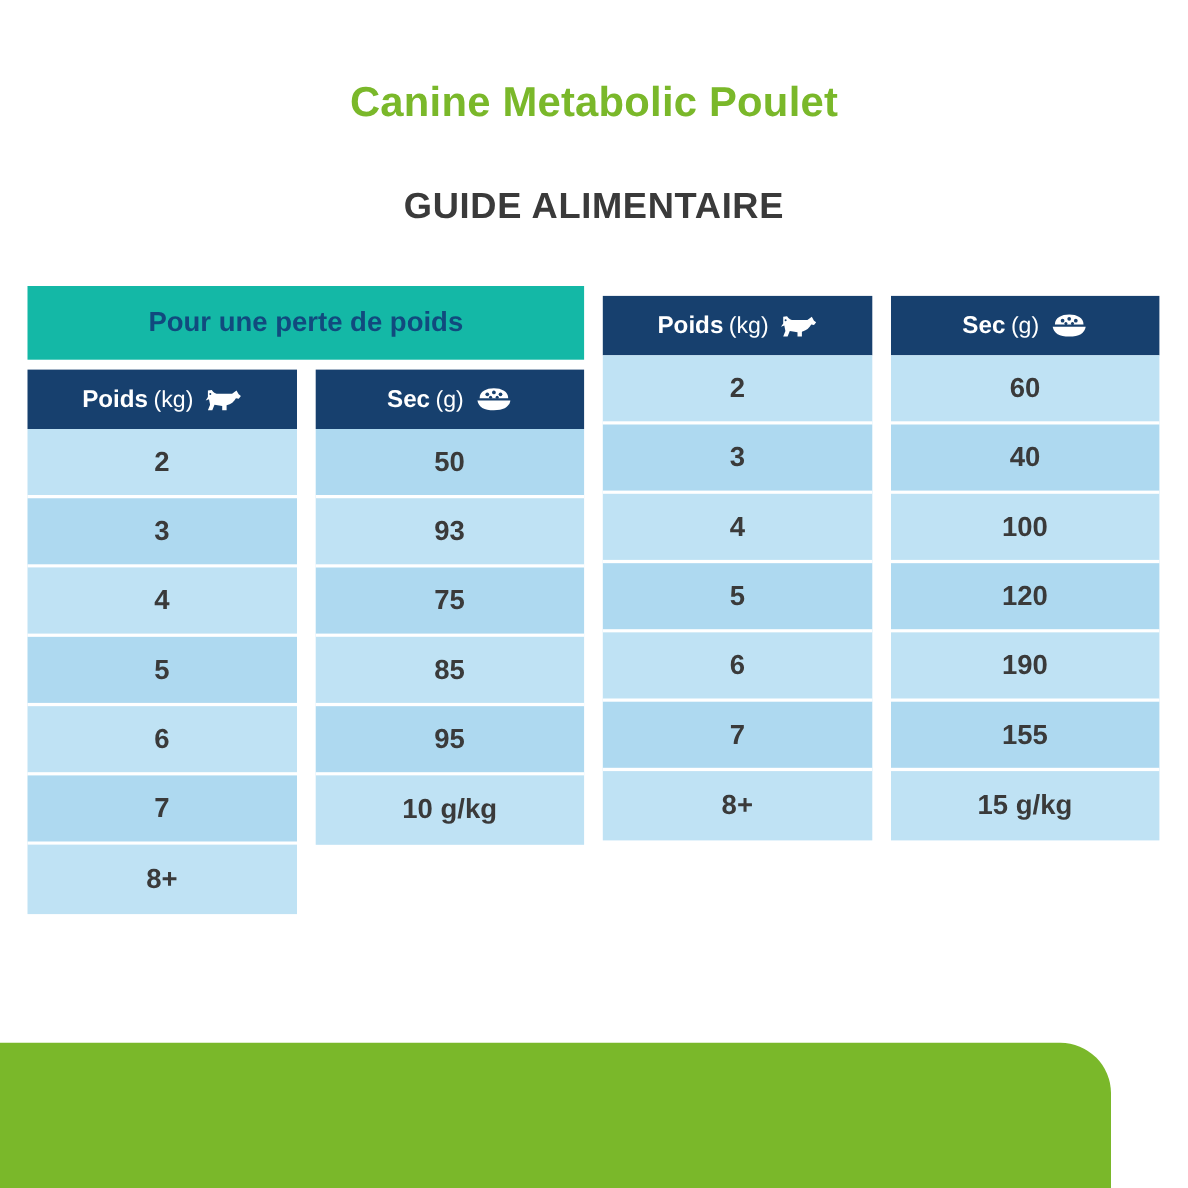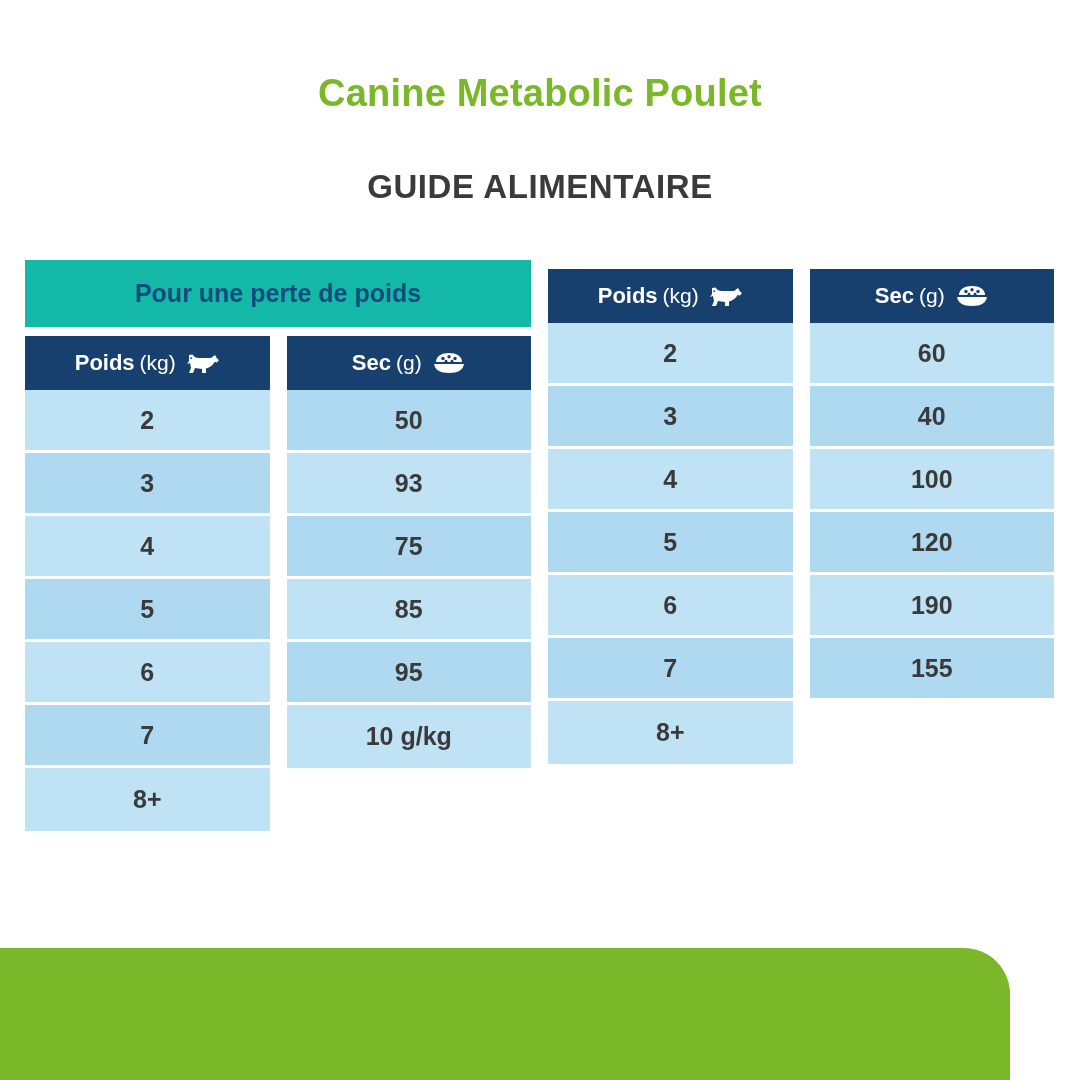--- a/index.html
+++ b/index.html
@@ -235,20 +235,21 @@
               </svg>
             </span>
           </div>
           <div>
             <div class="cell">60</div>
             <div class="cell alt">40</div>
             <div class="cell">100</div>
             <div class="cell alt">120</div>
             <div class="cell">190</div>
             <div class="cell alt">155</div>
+            <div class="cell last">15 g/kg</div>
           </div>
         </div>
 
       </div>
     </div>
 
   </div>
 
   <div class="footer-bar"></div>
 </div>

